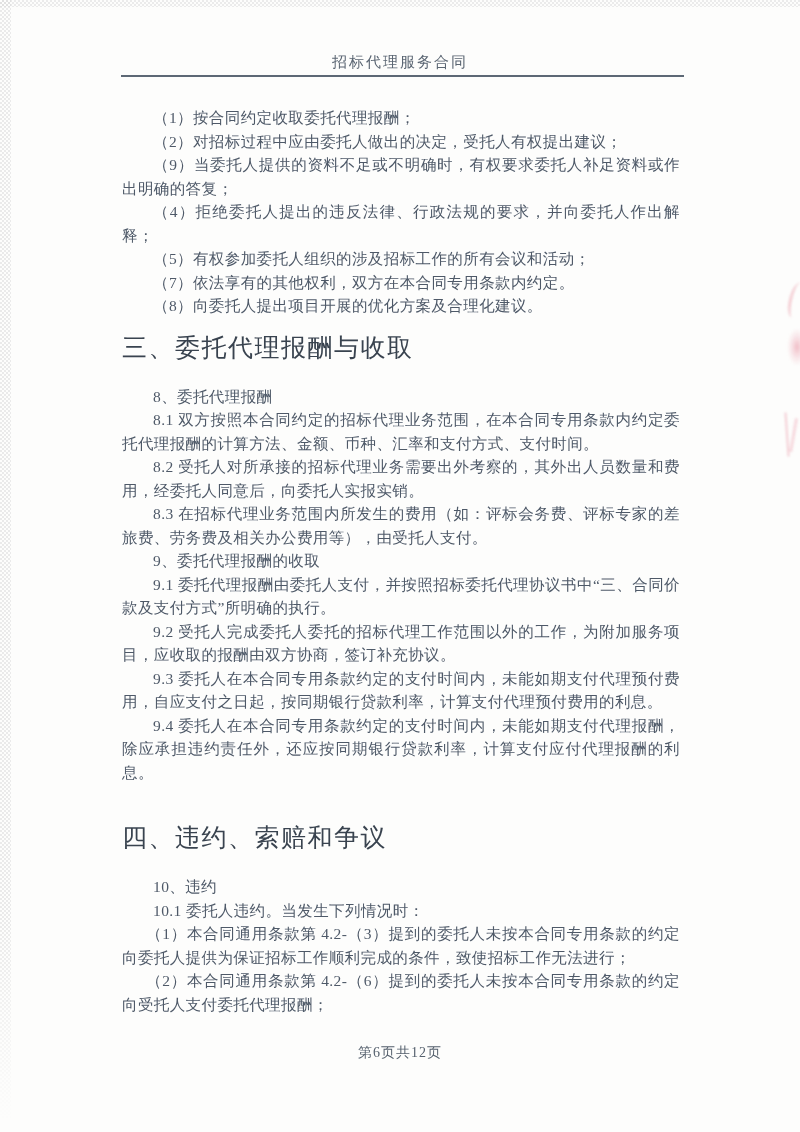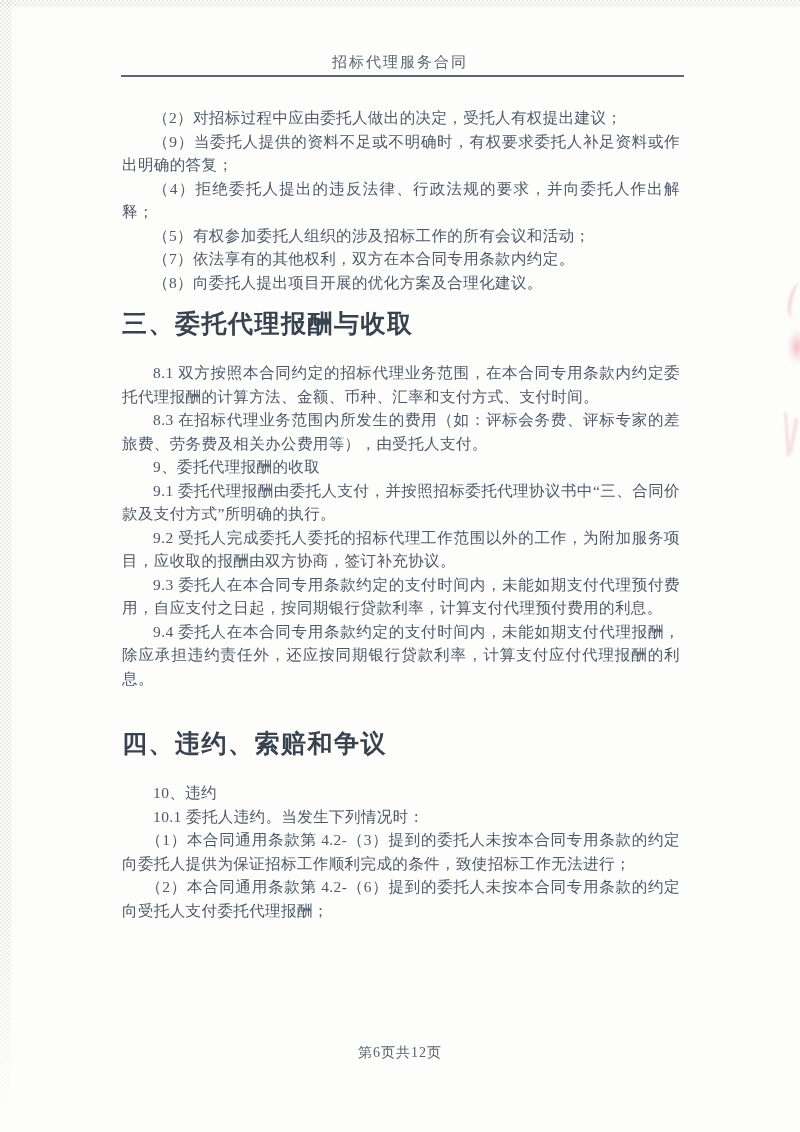--- a/index.html
+++ b/index.html
@@ -46,21 +46,21 @@
     font-size:15.5px;
     line-height:23.5px;
     text-align:justify;
     text-indent:2em;
     letter-spacing:.4px;
   }
   .doc-body p.indent-sm{text-indent:1.55em;}
   .sec-heading{
     font-family:"Liberation Sans","DejaVu Sans",sans-serif;
     font-size:25px;
-    font-weight:bold;
+    font-weight:normal;
     line-height:30px;
     letter-spacing:1.5px;
     color:#39434f;
     margin:14px 0 23px 0;
   }
   .sec-heading.sec4{margin-top:38px;}
   
   .page-footer{
     position:absolute;top:1044px;left:0;width:800px;
     text-align:center;
@@ -93,30 +93,33 @@
 </head>
 <body>
 
 <div class="scan-edge scan-edge-top"></div>
 <div class="scan-edge scan-edge-left"></div>
 
 <div class="header-title">招标代理服务合同</div>
 <div class="header-rule"></div>
 
 <div class="doc-body">
+  <p>（1）按合同约定收取委托代理报酬；</p>
   <p>（2）对招标过程中应由委托人做出的决定，受托人有权提出建议；</p>
   <p>（9）当委托人提供的资料不足或不明确时，有权要求委托人补足资料或作出明确的答复；</p>
   <p>（4）拒绝委托人提出的违反法律、行政法规的要求，并向委托人作出解释；</p>
   <p>（5）有权参加委托人组织的涉及招标工作的所有会议和活动；</p>
   <p>（7）依法享有的其他权利，双方在本合同专用条款内约定。</p>
   <p>（8）向委托人提出项目开展的优化方案及合理化建议。</p>
 
   <div class="sec-heading sec3">三、委托代理报酬与收取</div>
 
+  <p>8、委托代理报酬</p>
   <p>8.1 双方按照本合同约定的招标代理业务范围，在本合同专用条款内约定委托代理报酬的计算方法、金额、币种、汇率和支付方式、支付时间。</p>
+  <p>8.2 受托人对所承接的招标代理业务需要出外考察的，其外出人员数量和费用，经委托人同意后，向委托人实报实销。</p>
   <p>8.3 在招标代理业务范围内所发生的费用（如：评标会务费、评标专家的差旅费、劳务费及相关办公费用等），由受托人支付。</p>
   <p>9、委托代理报酬的收取</p>
   <p>9.1 委托代理报酬由委托人支付，并按照招标委托代理协议书中“三、合同价款及支付方式”所明确的执行。</p>
   <p>9.2 受托人完成委托人委托的招标代理工作范围以外的工作，为附加服务项目，应收取的报酬由双方协商，签订补充协议。</p>
   <p>9.3 委托人在本合同专用条款约定的支付时间内，未能如期支付代理预付费用，自应支付之日起，按同期银行贷款利率，计算支付代理预付费用的利息。</p>
   <p>9.4 委托人在本合同专用条款约定的支付时间内，未能如期支付代理报酬，除应承担违约责任外，还应按同期银行贷款利率，计算支付应付代理报酬的利息。</p>
 
   <div class="sec-heading sec4">四、违约、索赔和争议</div>
 
   <p>10、违约</p>

